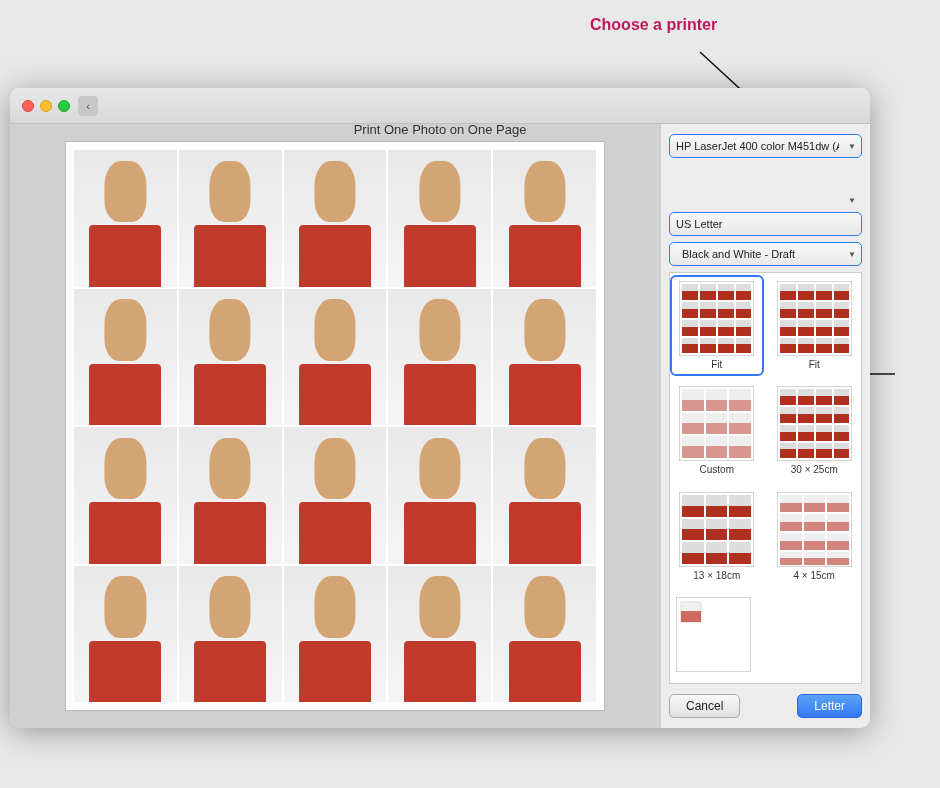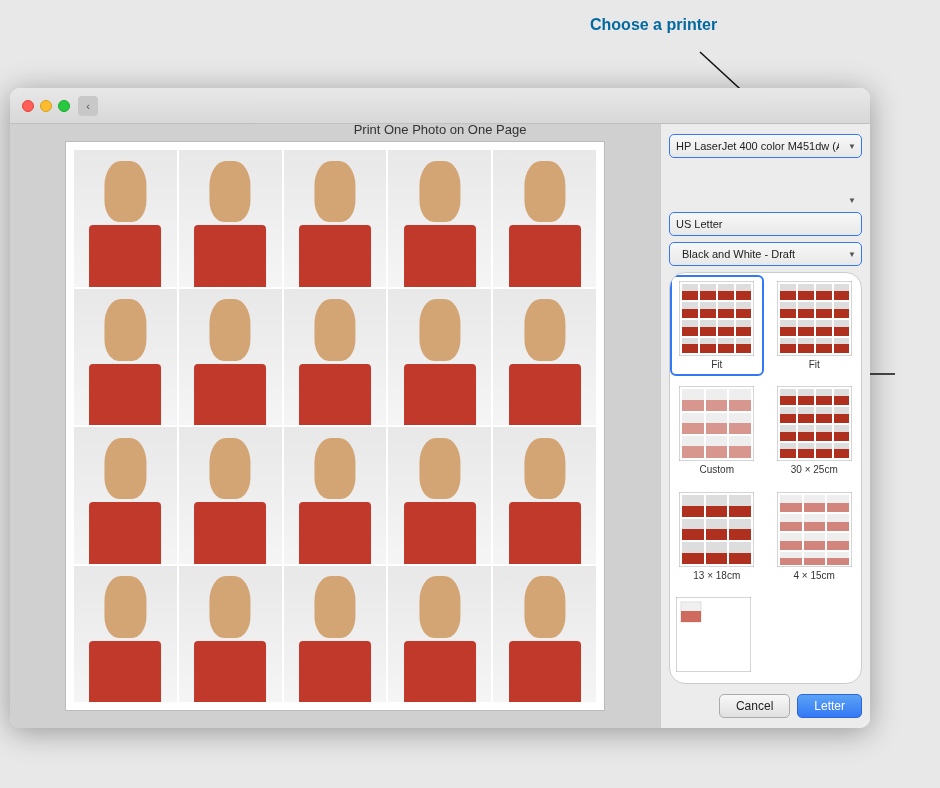--- a/index.html
+++ b/index.html
@@ -11,21 +11,21 @@
       height: 788px;
       overflow: hidden;
       position: relative;
     }
 
     
     .annotation {
       position: absolute;
       font-size: 16px;
       font-weight: 700;
-      color: #0369a1;
+      color: #be185d;
       white-space: nowrap;
     }
 
     
     .window {
       position: absolute;
       top: 88px;
       left: 10px;
       width: 860px;
       height: 640px;
@@ -199,21 +199,21 @@
     }
 
     
     .layout-grid {
       display: grid;
       grid-template-columns: 1fr 1fr;
       gap: 8px;
       padding: 4px 2px;
       background: white;
       border: 1px solid #ccc;
-      border-radius: 16px;
+      border-radius: 0;
       flex: 1;
       overflow-y: auto;
     }
 
     .layout-option {
       display: flex;
       flex-direction: column;
       align-items: center;
       gap: 3px;
       cursor: pointer;
@@ -227,22 +227,22 @@
 
     .layout-label {
       font-size: 10px;
       color: #333;
       text-align: center;
     }
 
     
     .bottom-buttons {
       display: flex;
-      justify-content: flex-end;
-      gap: 7px;
+      justify-content: space-between;
+      gap: 25px;
       padding-top: 4px;
     }
 
     .btn {
       padding: 4px 16px;
       border-radius: 5px;
       font-size: 12px;
       cursor: pointer;
       border: 1px solid #aaa;
       background: linear-gradient(#f8f8f8, #e0e0e0);

